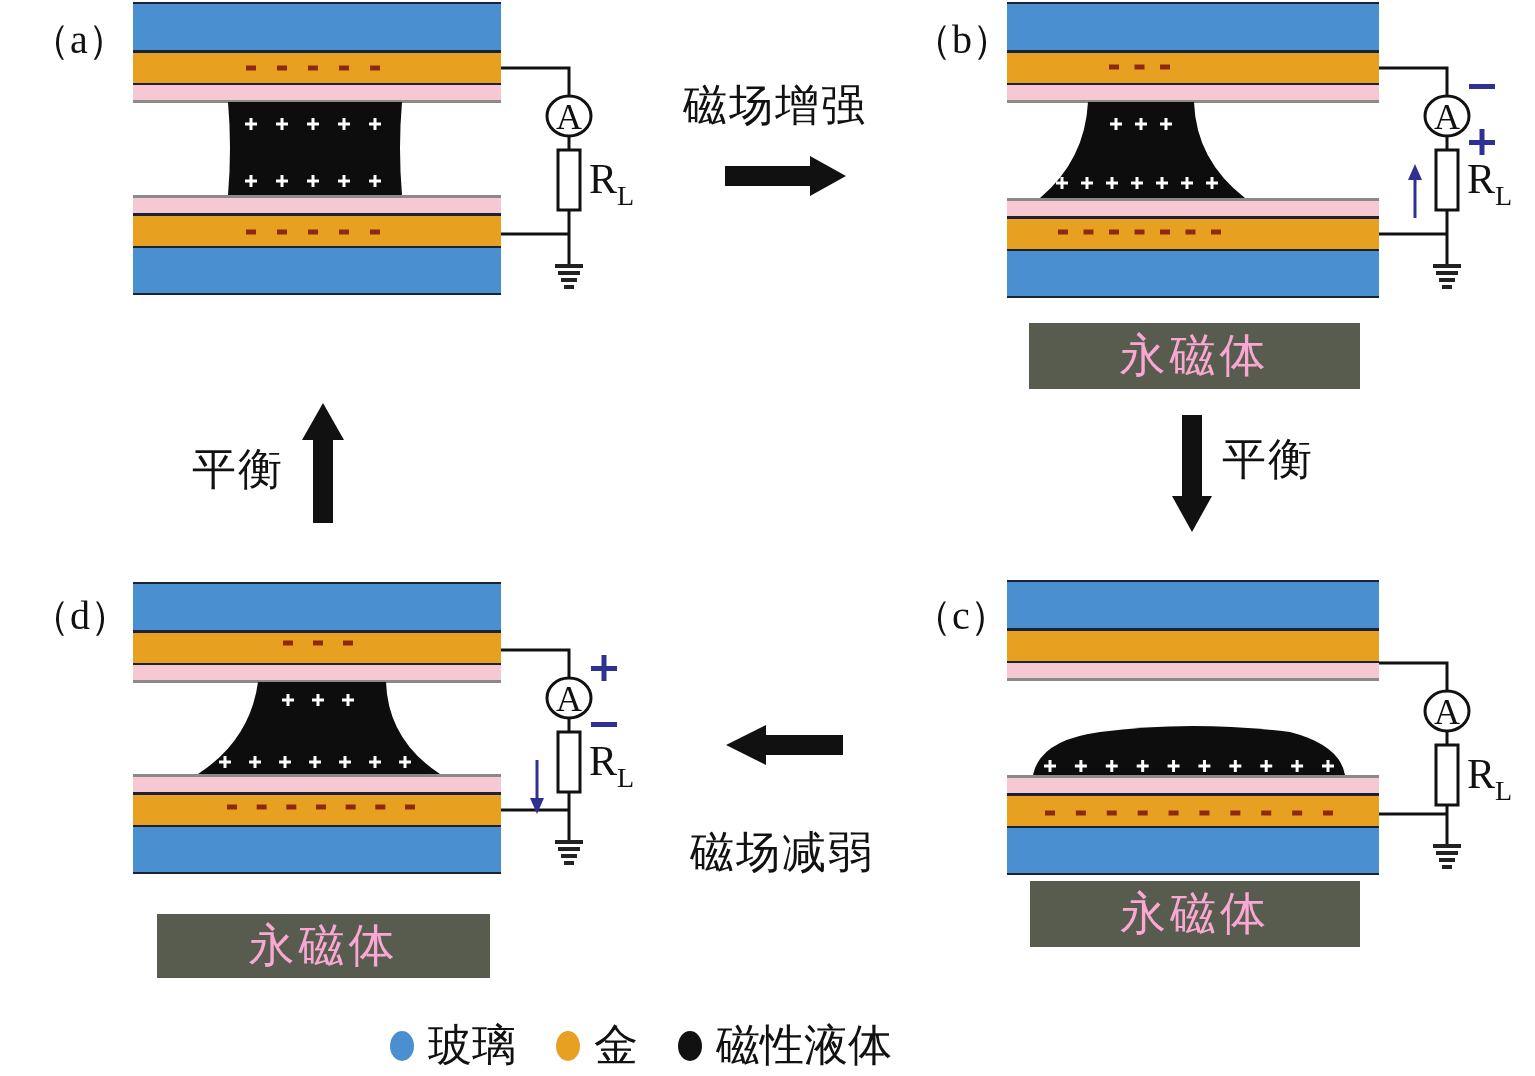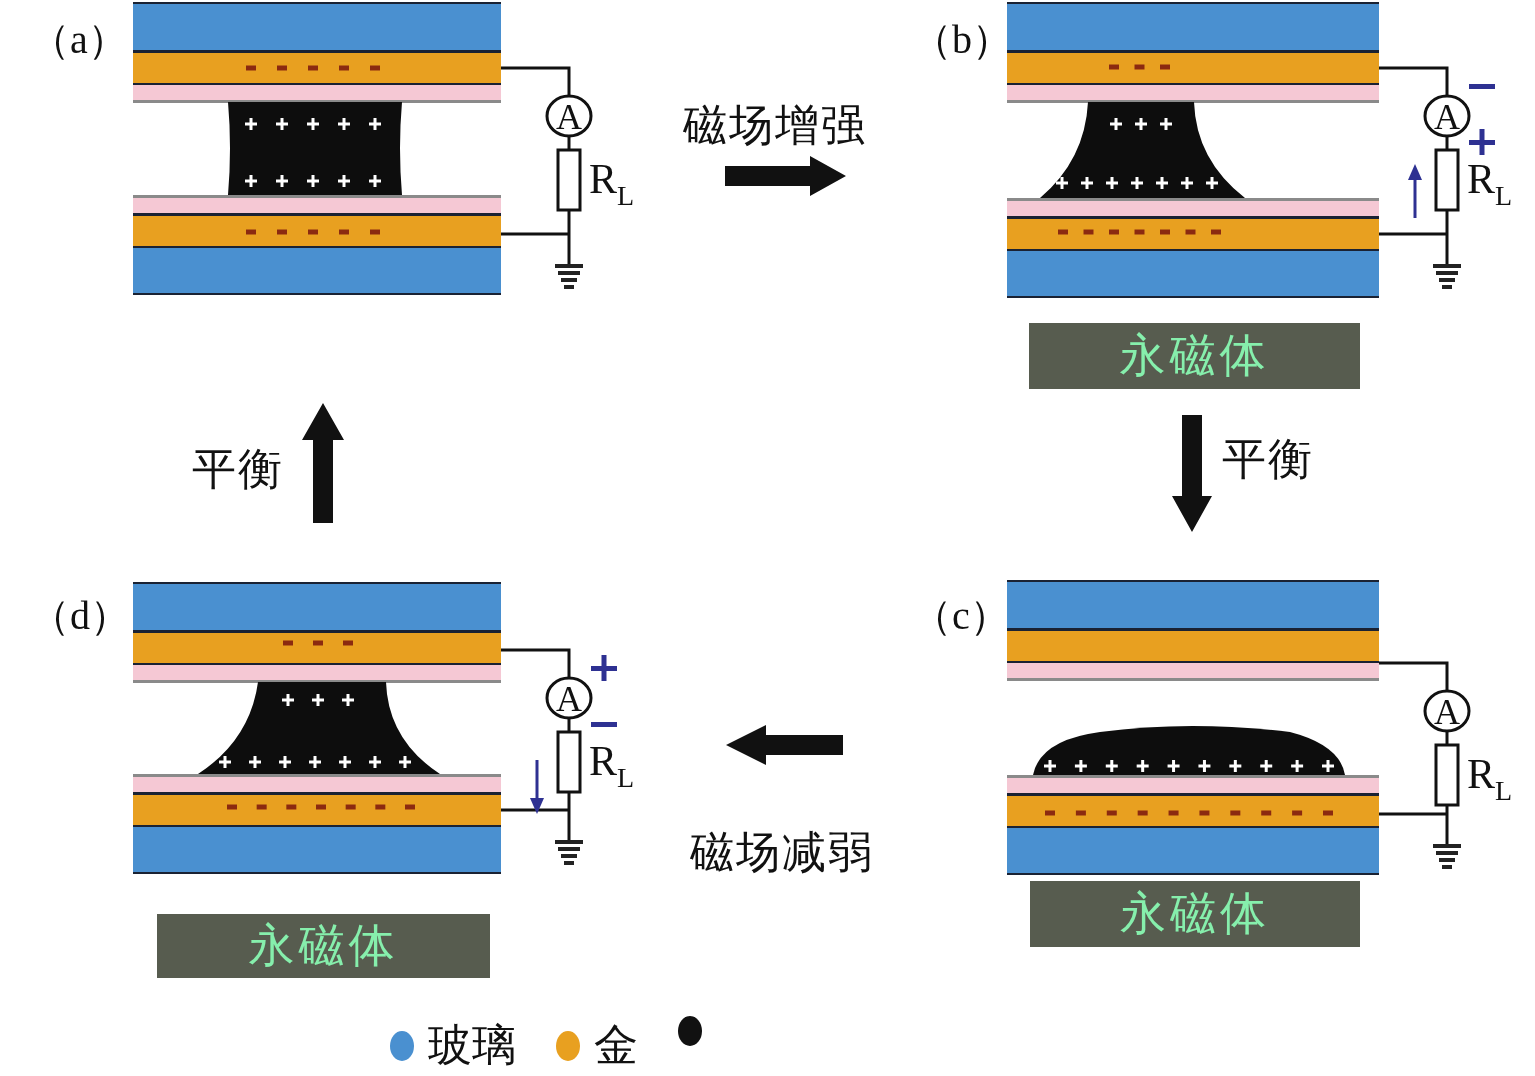--- a/index.html
+++ b/index.html
@@ -1,21 +1,21 @@
 <!DOCTYPE html>
 <html><head>
 <meta charset="utf-8">
 <style>
   html,body{margin:0;padding:0;background:#ffffff;}
   body{width:1535px;height:1076px;position:relative;overflow:hidden;font-family:"DejaVu Serif","Liberation Serif",serif;color:#111;}
   .abs{position:absolute;}
   .panel-label{font-size:40px;font-family:"Liberation Serif","DejaVu Serif",serif;}
   .arrow-text{font-size:44px;font-family:"DejaVu Serif","Liberation Serif",serif;letter-spacing:2px;}
-  .magnet{background:#575c4f;color:#86efac;font-size:46px;display:flex;align-items:center;justify-content:center;font-family:"DejaVu Serif",serif;letter-spacing:4px;}
-  .legend{display:flex;align-items:flex-start;font-size:44px;font-family:"DejaVu Serif","Liberation Serif",serif;}
+  .magnet{background:#575c4f;color:#f9a8d4;font-size:46px;display:flex;align-items:center;justify-content:center;font-family:"DejaVu Serif",serif;letter-spacing:4px;}
+  .legend{display:flex;align-items:flex-end;font-size:44px;font-family:"DejaVu Serif","Liberation Serif",serif;}
   .legend .dot{width:24px;height:30px;border-radius:50%;margin-right:14px;display:inline-block;}
   .legend .item{display:flex;align-items:center;margin-right:40px;}
   svg text{font-family:"Liberation Serif","DejaVu Serif",serif;}
 </style>
 </head>
 <body>
 
 <div class="abs panel-label" style="left:30px;top:12px;">（a）</div>
 <div class="abs panel-label" style="left:912px;top:12px;">（b）</div>
 <div class="abs panel-label" style="left:912px;top:588px;">（c）</div>
@@ -243,21 +243,21 @@
     <rect x="601.5" y="655" width="5" height="26" fill="#2e3192"></rect>
     <rect x="591" y="722" width="26" height="5" fill="#2e3192"></rect>
     <line x1="537" y1="760" x2="537" y2="800" stroke="#2e3192" stroke-width="3"></line>
     <polygon points="530,798 544,798 537,814" fill="#2e3192"></polygon>
     <polygon points="725,166 810,166 810,156 846,176 810,196 810,186 725,186" fill="#111"></polygon>
     <polygon points="1182,415 1202,415 1202,496 1212,496 1192,532 1172,496 1182,496" fill="#111"></polygon>
     <polygon points="843,735 766,735 766,725 726,745 766,765 766,755 843,755" fill="#111"></polygon>
     <polygon points="313,523 333,523 333,440 344,440 323,403 302,440 313,440" fill="#111"></polygon>
   </svg>
 
-<div class="abs arrow-text" style="left:683px;top:96px;">磁场增强</div>
+<div class="abs arrow-text" style="left:683px;top:76px;">磁场增强</div>
 <div class="abs arrow-text" style="left:1222px;top:430px;">平衡</div>
 <div class="abs arrow-text" style="left:690px;top:795px;margin-top:28px;">磁场减弱</div>
 <div class="abs arrow-text" style="left:192px;top:440px;">平衡</div>
 
 <div class="abs magnet" style="left:1029px;top:323px;width:331px;height:66px;">
     <span>永磁体</span>
   </div>
 <div class="abs magnet" style="left:1030px;top:881px;width:330px;height:66px;">
     <span>永磁体</span>
   </div>
@@ -269,14 +269,15 @@
   <div class="item">
     <span class="dot" style="background:#4a90d0;"></span>
     <span>玻璃</span>
   </div>
   <div class="item">
     <span class="dot" style="background:#e8a020;"></span>
     <span>金</span>
   </div>
   <div class="item">
     <span class="dot" style="background:#111;"></span>
+    <span>磁性液体</span>
   </div>
 </div>
 
 </body></html>

